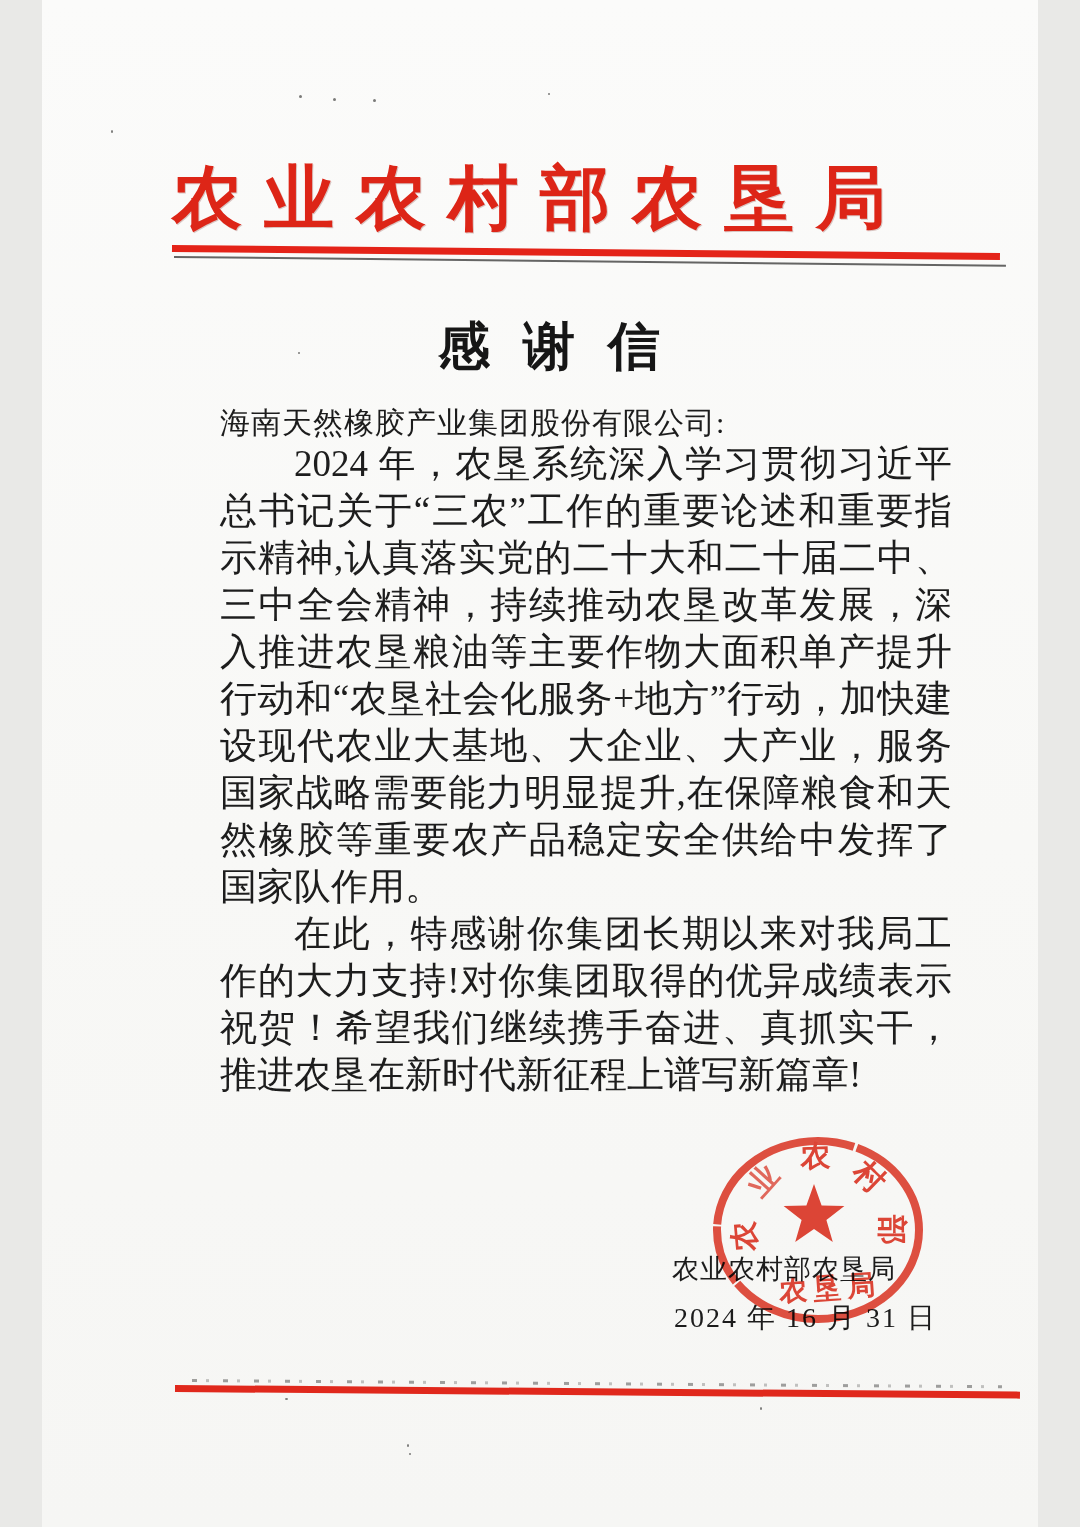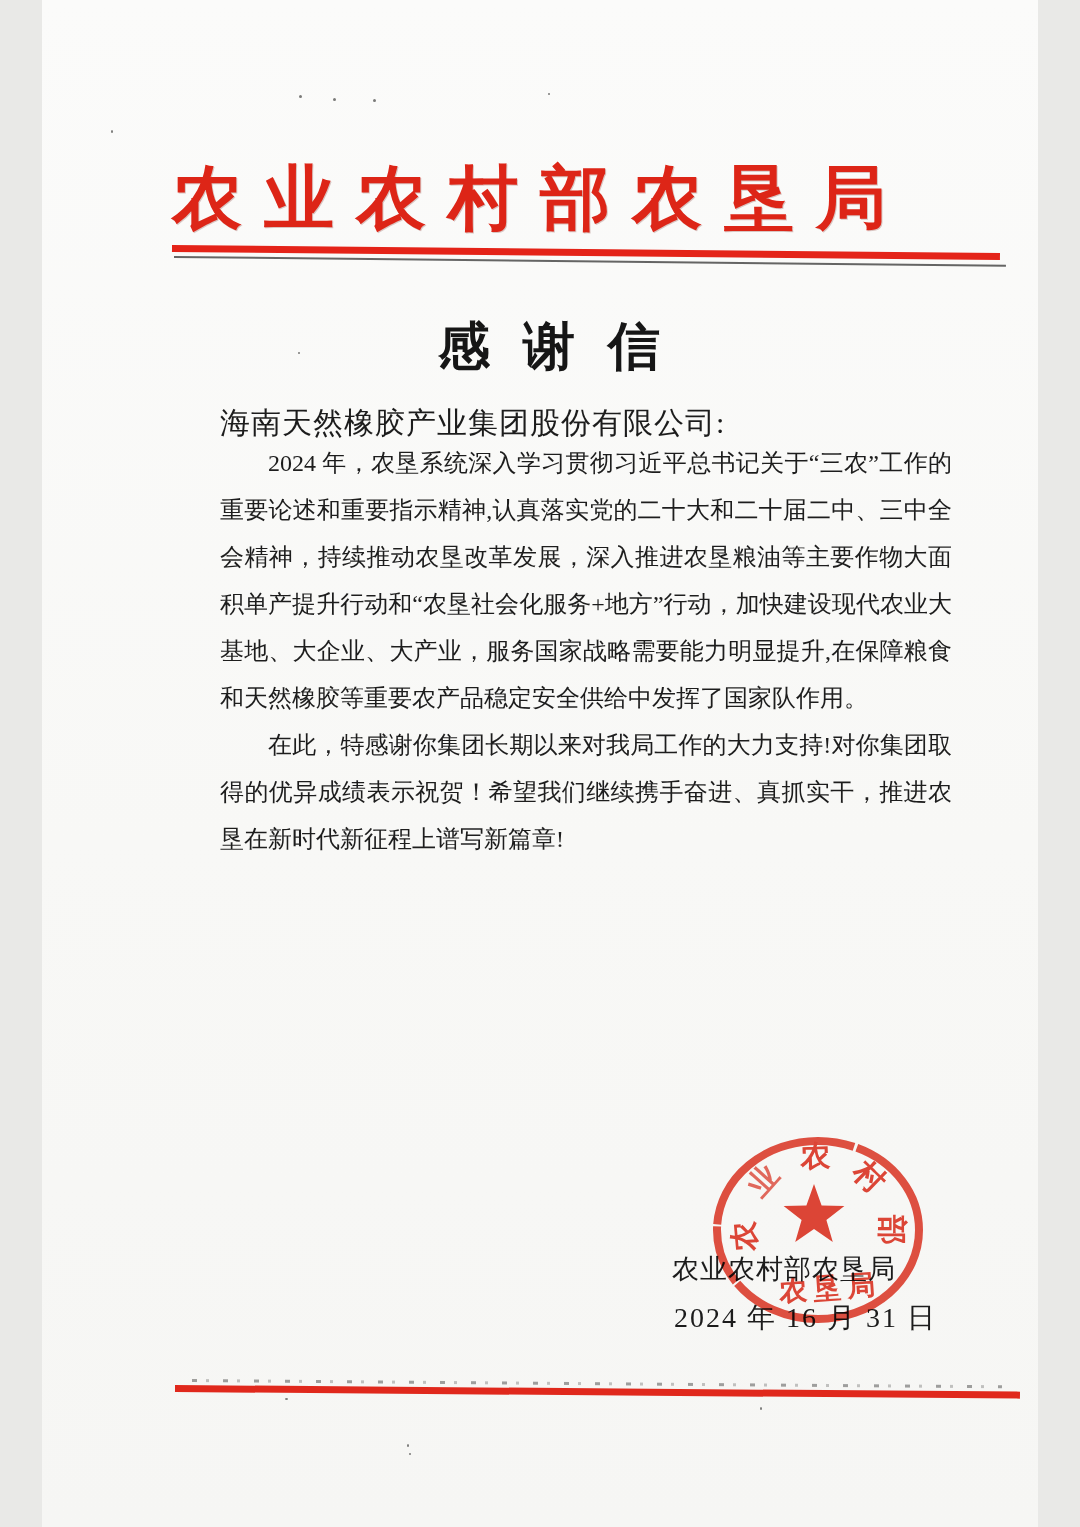--- a/index.html
+++ b/index.html
@@ -35,21 +35,21 @@
     text-align:center;
     font-size:52px;font-weight:bold;color:#161616;
     letter-spacing:10px;white-space:nowrap;
   }
   .salutation{
     position:absolute;left:178px;top:394px;
     font-size:30px;color:#1c1c1c;letter-spacing:1px;white-space:nowrap;margin-top:9px;
   }
   .body-text{
     position:absolute;left:178px;top:440px;width:732px;
-    font-size:24px;line-height:47px;
+    font-size:37px;line-height:47px;
     text-align:justify;text-justify:inter-character;
     color:#1d1d1d;
   }
   .body-text p{margin:0;text-indent:2em;}
   .closing-sign{
     position:absolute;left:630px;top:1251px;
     font-size:27px;letter-spacing:1px;color:#1c1c1c;white-space:nowrap;
   }
   .closing-date{
     position:absolute;left:632px;top:1299px;

